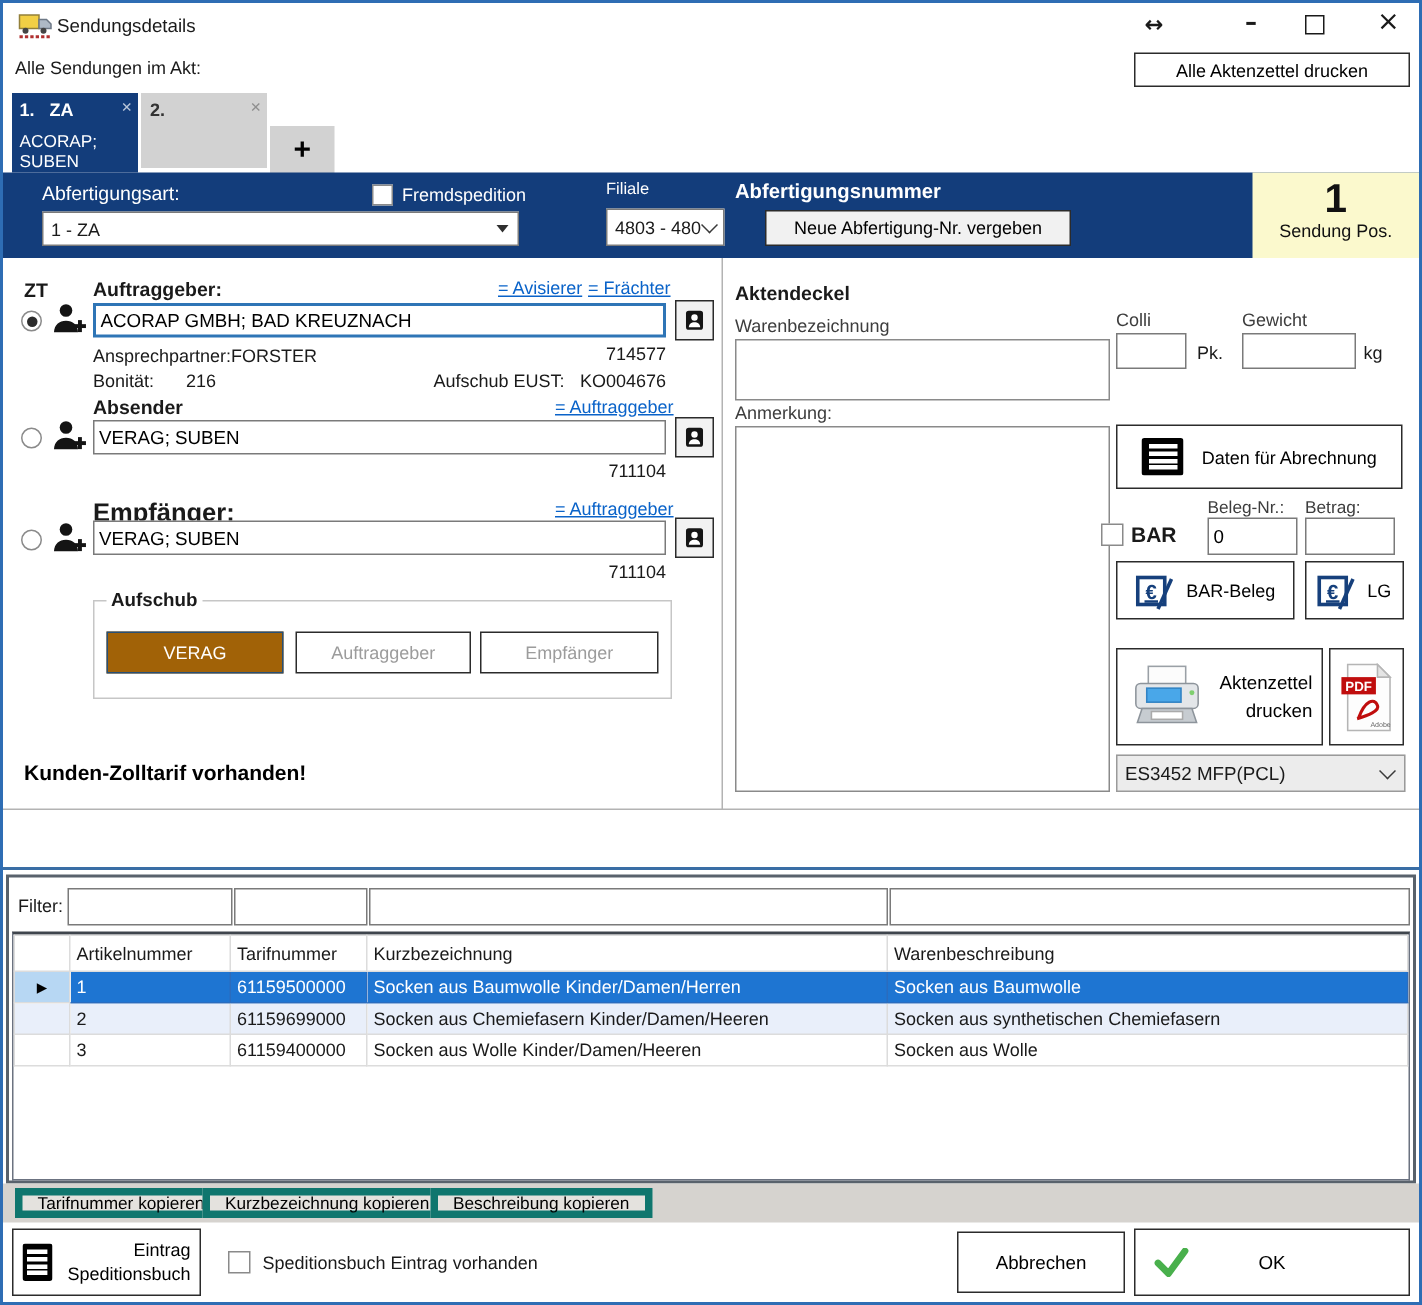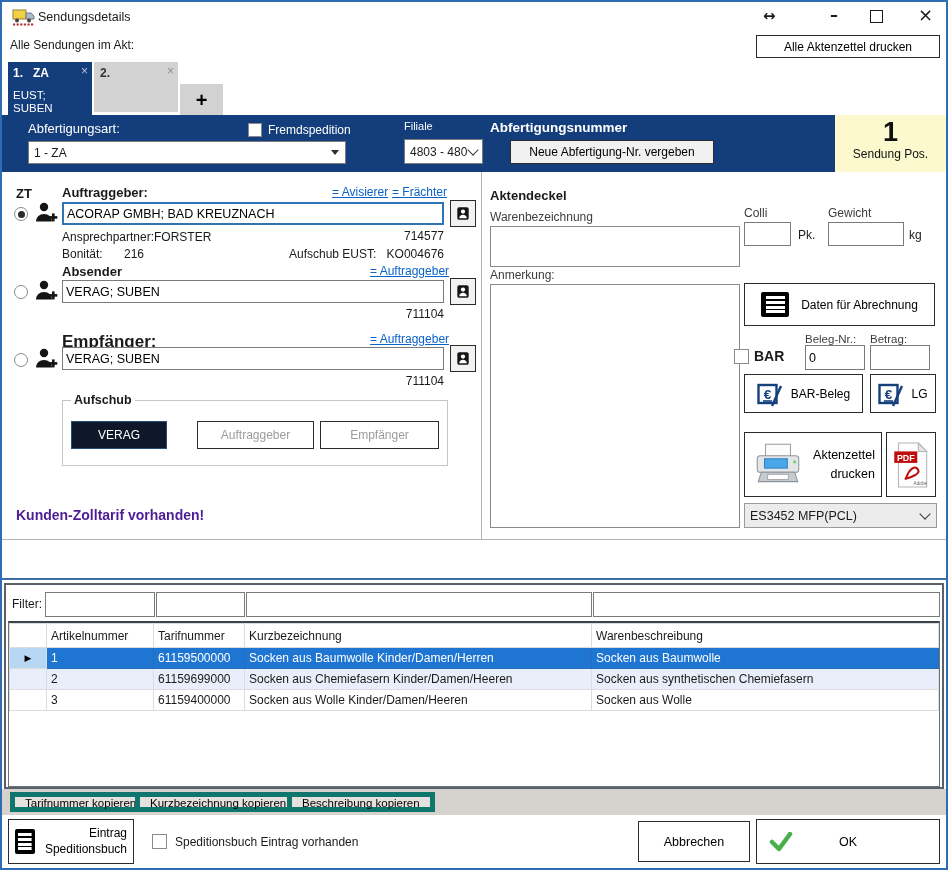--- a/index.html
+++ b/index.html
@@ -60,21 +60,21 @@
   <button class="abs ctl" style="left:868px;top:8px;width:13px;height:13px;border:1.5px solid #1a1a1a;padding:0;"></button>
   <button class="abs ctl" style="left:910px;top:1px;font-size:18px;font-weight:normal;">×</button>
 
   <div class="abs lbl" style="left:8px;top:36px;">Alle Sendungen im Akt:</div>
   <button class="abs btn" style="left:754px;top:33px;width:184px;height:23px;border-width:1px;">Alle Aktenzettel drucken</button>
 
   <div class="abs" style="left:6px;top:60px;width:84px;height:53px;background:#133d7b;color:#fff;">
     <span class="abs b" style="left:5px;top:4px;font-size:12px;">1.</span>
     <span class="abs b" style="left:25px;top:4px;font-size:12px;">ZA</span>
     <span class="abs" style="right:4px;top:2px;color:#b9c6da;font-size:12px;">×</span>
-    <span class="abs" style="left:5px;top:27px;font-size:11.5px;">EUST;</span>
+    <span class="abs" style="left:5px;top:27px;font-size:11.5px;">ACORAP;</span>
     <span class="abs" style="left:5px;top:40px;font-size:11.5px;">SUBEN</span>
   </div>
   <div class="abs" style="left:92px;top:60px;width:84px;height:50px;background:#d2d2d2;color:#333;">
     <span class="abs b" style="left:6px;top:4px;font-size:12px;">2.</span>
     <span class="abs" style="right:4px;top:2px;color:#8f8f8f;font-size:12px;">×</span>
   </div>
   <button class="abs btn" style="left:178px;top:82px;width:43px;height:32px;background:#d2d2d2;border:none;font-size:20px;font-weight:bold;">+</button>
 
   <div class="abs band" style="left:0;top:113px;width:944px;height:57px;">
     <span class="abs w" style="left:26px;top:6px;font-size:13px;">Abfertigungsart:</span>
@@ -167,25 +167,25 @@
     <svg width="19" height="21" viewBox="0 0 19 21">
         <rect x="0.5" y="0.5" width="18" height="20" rx="3" fill="#151515"></rect>
         <circle cx="9.5" cy="7.5" r="3.4" fill="#fff"></circle>
         <path d="M3.5 18c0-3.4 2.7-5.4 6-5.4s6 2 6 5.4z" fill="#fff"></path>
       </svg>
   </button>
   <span class="abs lbl rt" style="left:342px;top:372px;width:100px;">711104</span>
 
   <div class="abs" style="left:60px;top:398px;width:384px;height:64px;border:1px solid #c6c6c6;">
     <span class="abs b" style="left:8px;top:-8px;background:#fff;padding:0 3px;font-size:12.5px;">Aufschub</span>
-    <button class="abs btn" style="left:8px;top:20px;width:96px;height:28px;background:#0f172a;color:#fff;border:1px solid #284f75;">VERAG</button>
+    <button class="abs btn" style="left:8px;top:20px;width:118px;height:28px;background:#a16207;color:#fff;border:1px solid #284f75;">VERAG</button>
     <button class="abs btn" style="left:134px;top:20px;width:117px;height:28px;color:#9c9c9c;">Auftraggeber</button>
     <button class="abs btn" style="left:257px;top:20px;width:119px;height:28px;color:#9c9c9c;">Empfänger</button>
   </div>
-  <span class="abs b" style="left:14px;top:505px;font-size:14px;color:#4c1d95;">Kunden-Zolltarif vorhanden!</span>
+  <span class="abs b" style="left:14px;top:505px;font-size:14px;color:#000000;">Kunden-Zolltarif vorhanden!</span>
 
   <span class="abs b" style="left:488px;top:186px;font-size:13px;">Aktendeckel</span>
   <span class="abs lbl" style="left:488px;top:208px;color:#3d3d3d;">Warenbezeichnung</span>
   <textarea class="abs ta" style="left: 488px; top: 224px; width: 250px; height: 41px;"></textarea>
   <span class="abs lbl" style="left:742px;top:204px;color:#3d3d3d;">Colli</span>
   <input class="abs inp" style="left: 742px; top: 220px; width: 47px; height: 24px;">
   <span class="abs lbl" style="left:796px;top:226px;">Pk.</span>
   <span class="abs lbl" style="left:826px;top:204px;color:#3d3d3d;">Gewicht</span>
   <input class="abs inp" style="left: 826px; top: 220px; width: 76px; height: 24px;">
   <span class="abs lbl" style="left:907px;top:226px;">kg</span>

